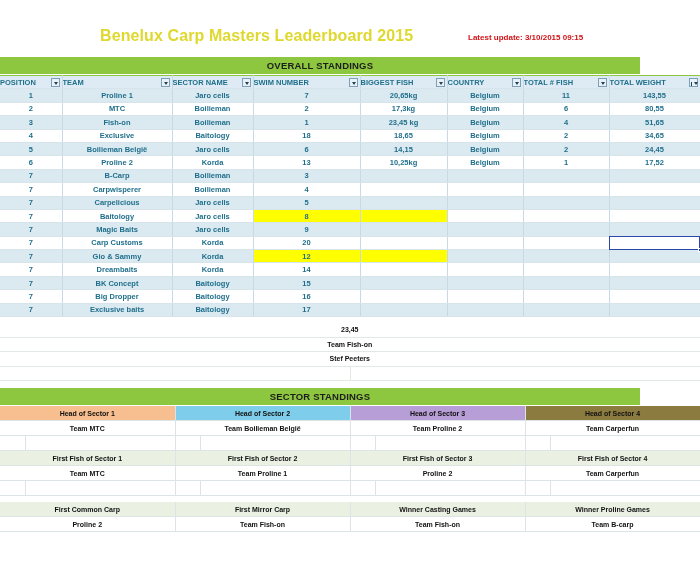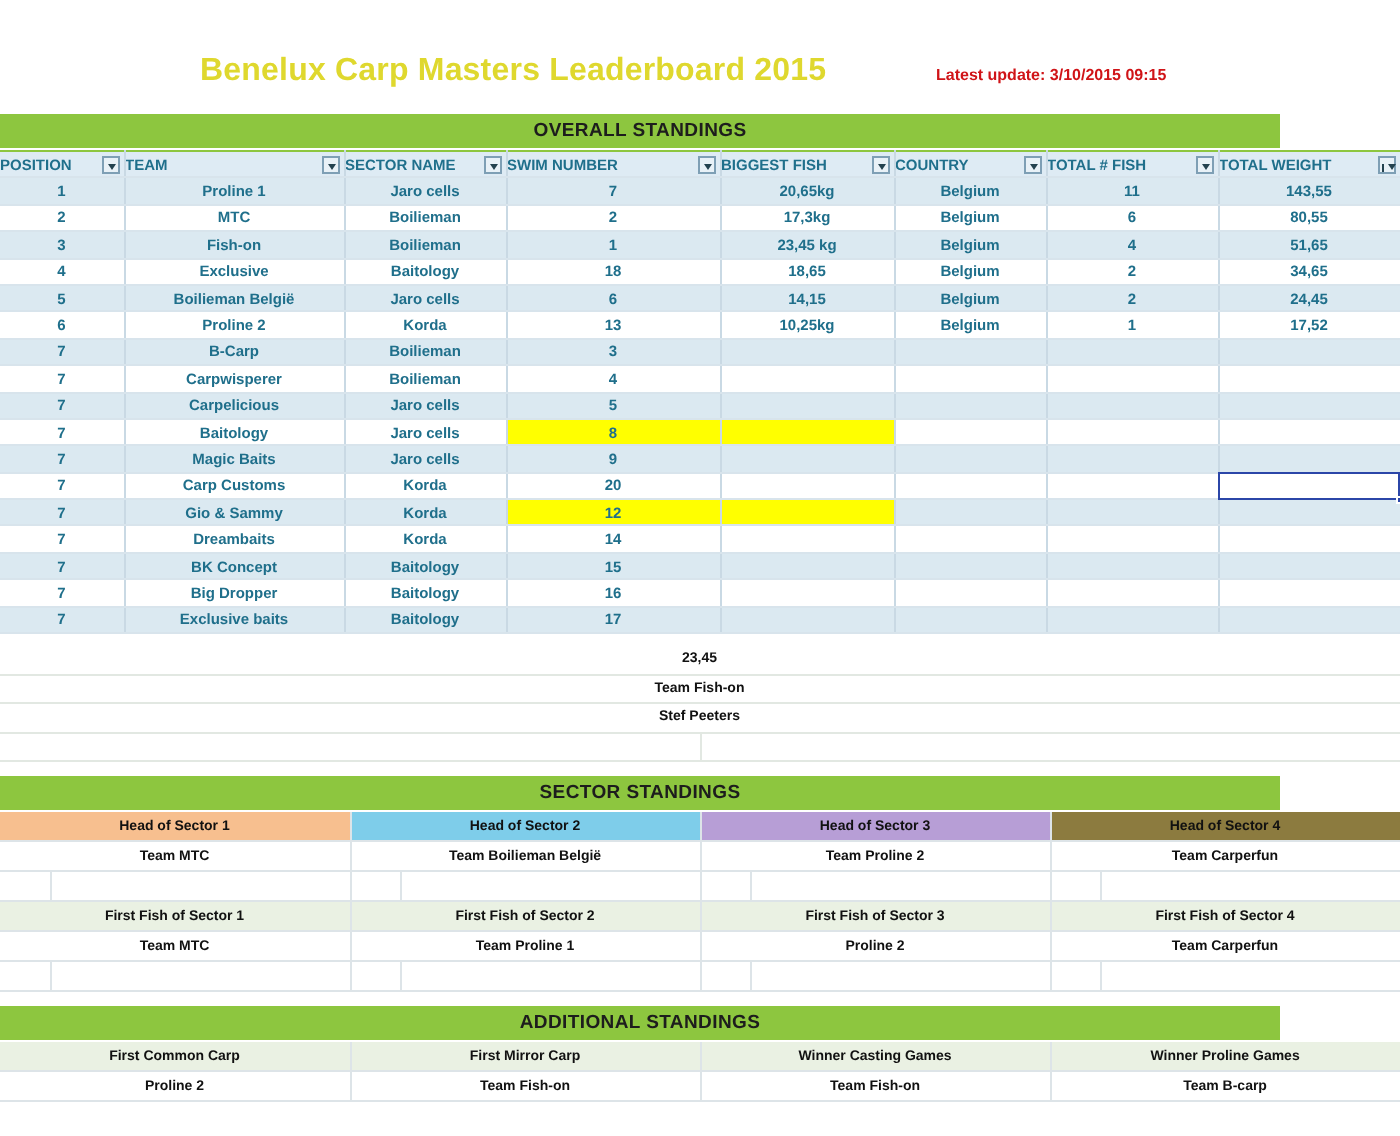--- a/index.html
+++ b/index.html
@@ -467,21 +467,20 @@
           <td class="erow">&nbsp;</td>
           <td class="erow">&nbsp;</td>
           <td class="erow">&nbsp;</td>
           <td class="erow">&nbsp;</td>
         </tr>
       </tbody>
   </table>
 
   <div class="spacer"></div>
 
-  <div class="band">ADDITIONAL STANDINGS</div>
   <table class="sect">
     <colgroup>
       <col style="width:25px">
         <col style="width:150px">
       <col style="width:25px">
         <col style="width:150px">
       <col style="width:25px">
         <col style="width:150px">
       <col style="width:25px">
         <col style="width:150px">

